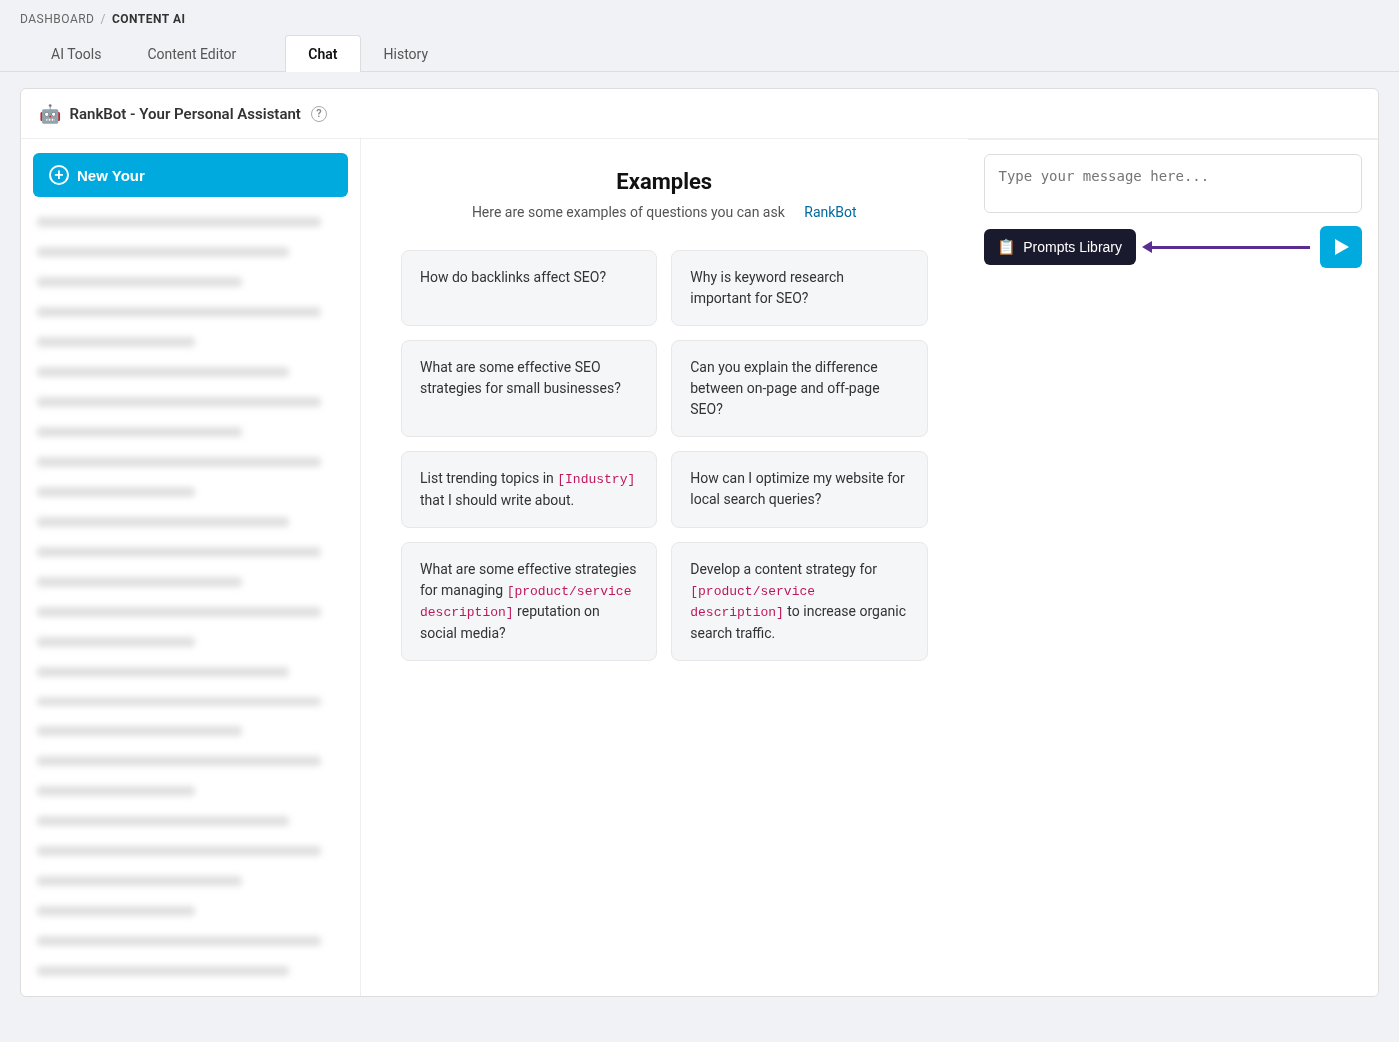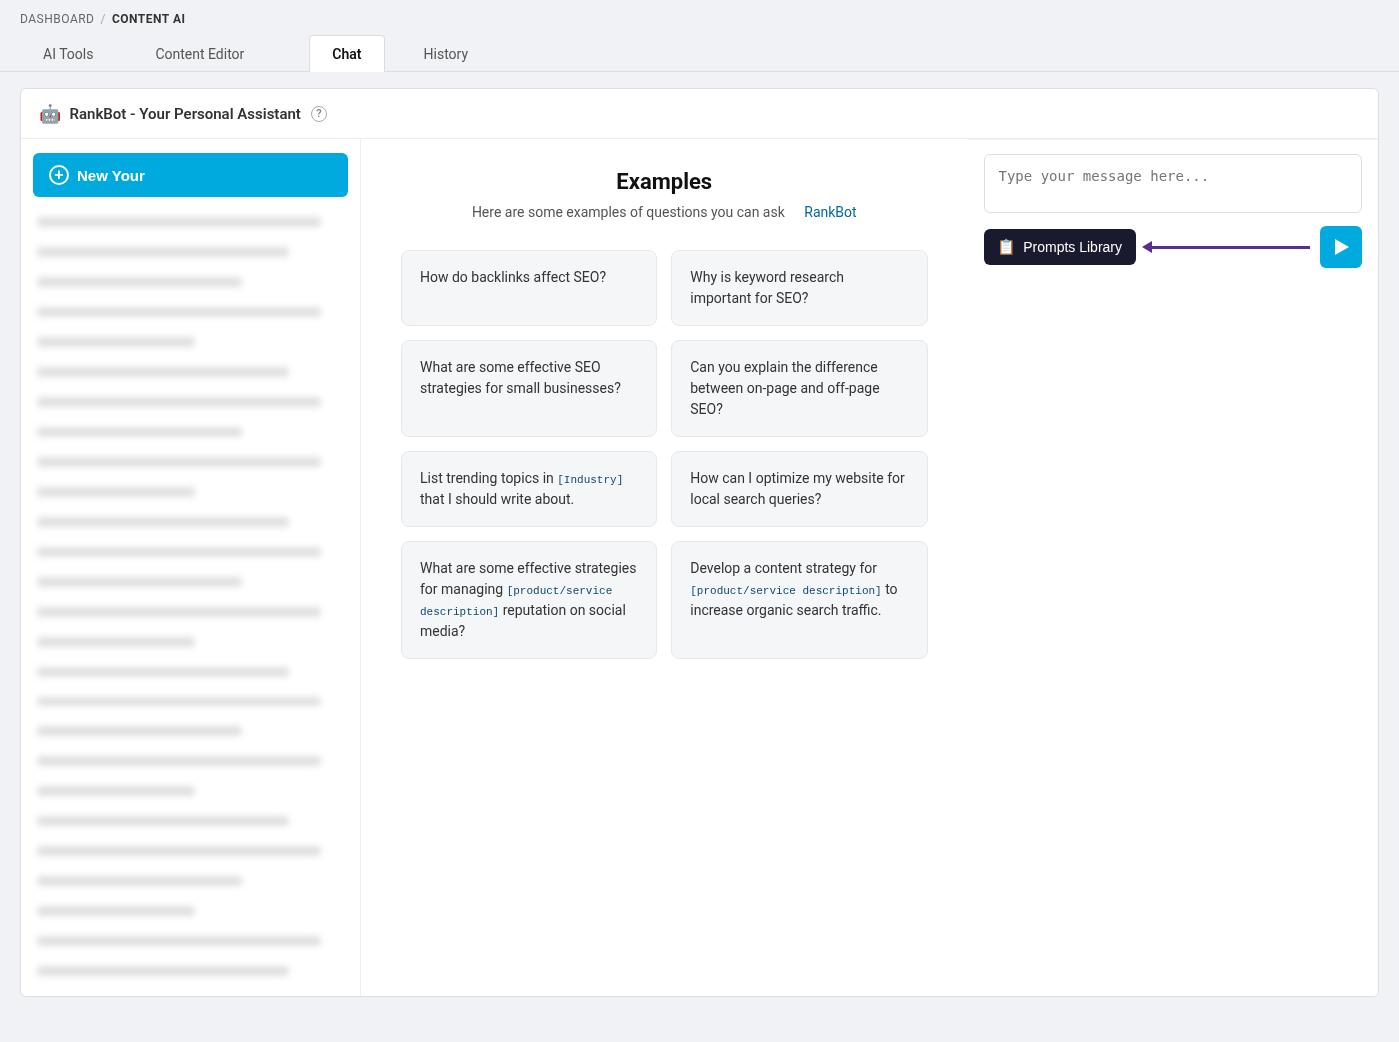--- a/index.html
+++ b/index.html
@@ -26,24 +26,24 @@
     }
     .breadcrumb-current {
       font-weight: 700;
       color: #333;
     }
 
     
     .tab-bar {
       display: flex;
       align-items: flex-end;
-      padding: 0 20px;
+      padding: 0 28px;
       border-bottom: 1px solid #ddd;
       background: #f0f2f5;
-      gap: 16px;
+      gap: 0;
     }
     .tab {
       padding: 10px 22px;
       cursor: pointer;
       border: 1px solid transparent;
       border-bottom: none;
       border-radius: 4px 4px 0 0;
       font-size: 14px;
       color: #555;
       background: transparent;
@@ -195,23 +195,23 @@
       border: 1px solid #e8e8e8;
       border-radius: 8px;
       padding: 16px 18px;
       font-size: 14px;
       color: #333;
       cursor: pointer;
       line-height: 1.5;
       transition: background 0.15s;
     }
     .example-card .placeholder {
-      color: #0c4a6e;
+      color: #be185d;
       font-family: 'Courier New', monospace;
-      font-size: 11px;
+      font-size: 13px;
     }
 
     
     .input-area {
       border-top: 1px solid #eee;
       padding: 14px 16px 14px;
       background: #fff;
     }
     .message-input {
       width: 100%;

